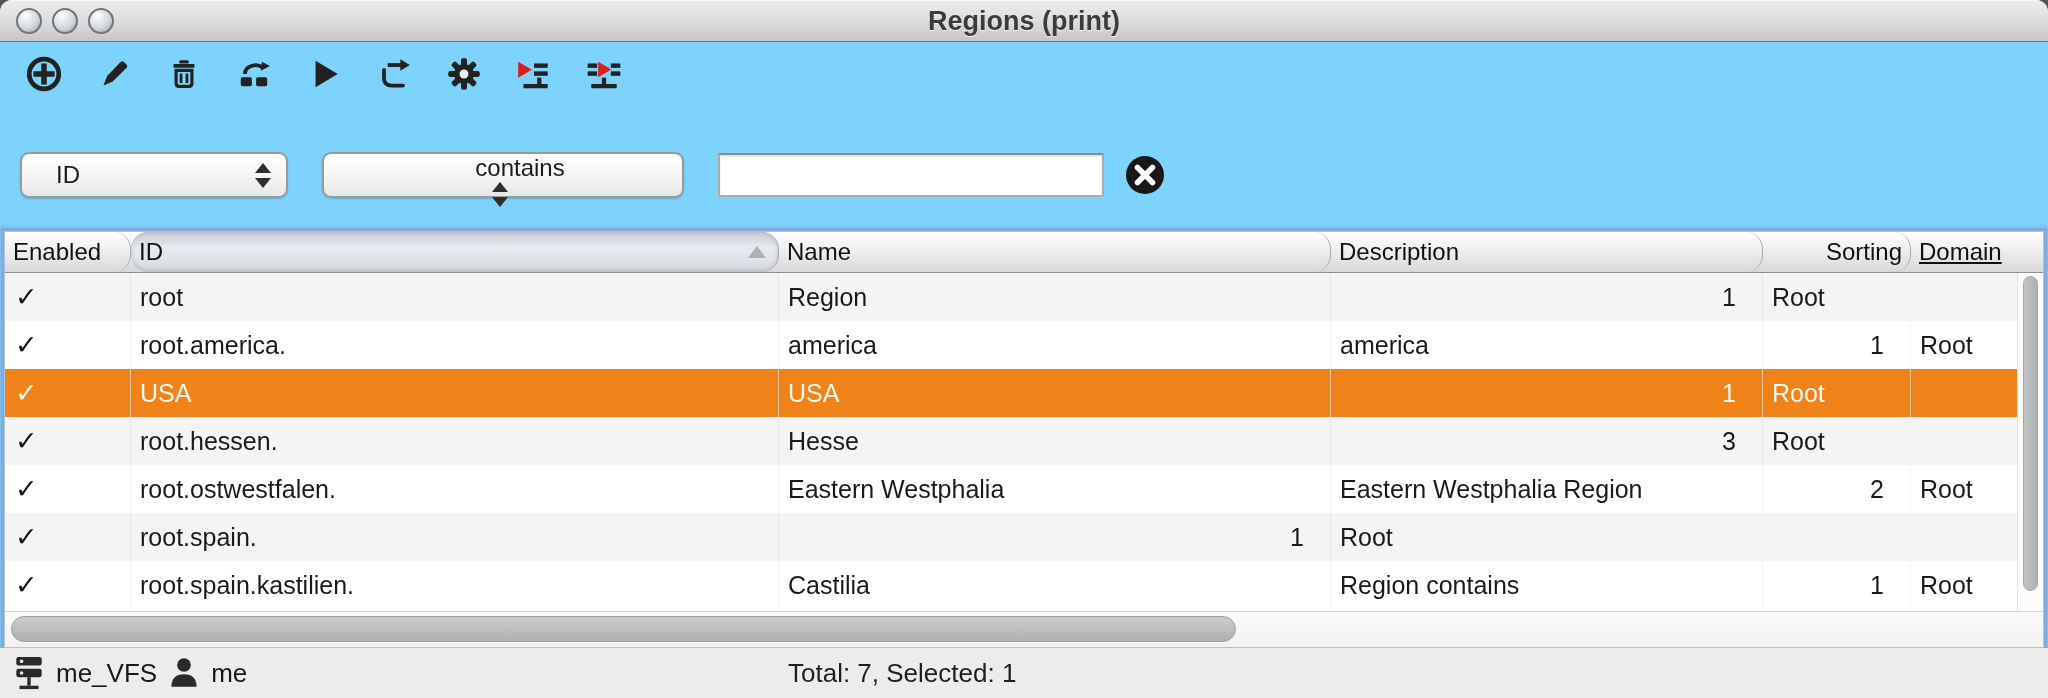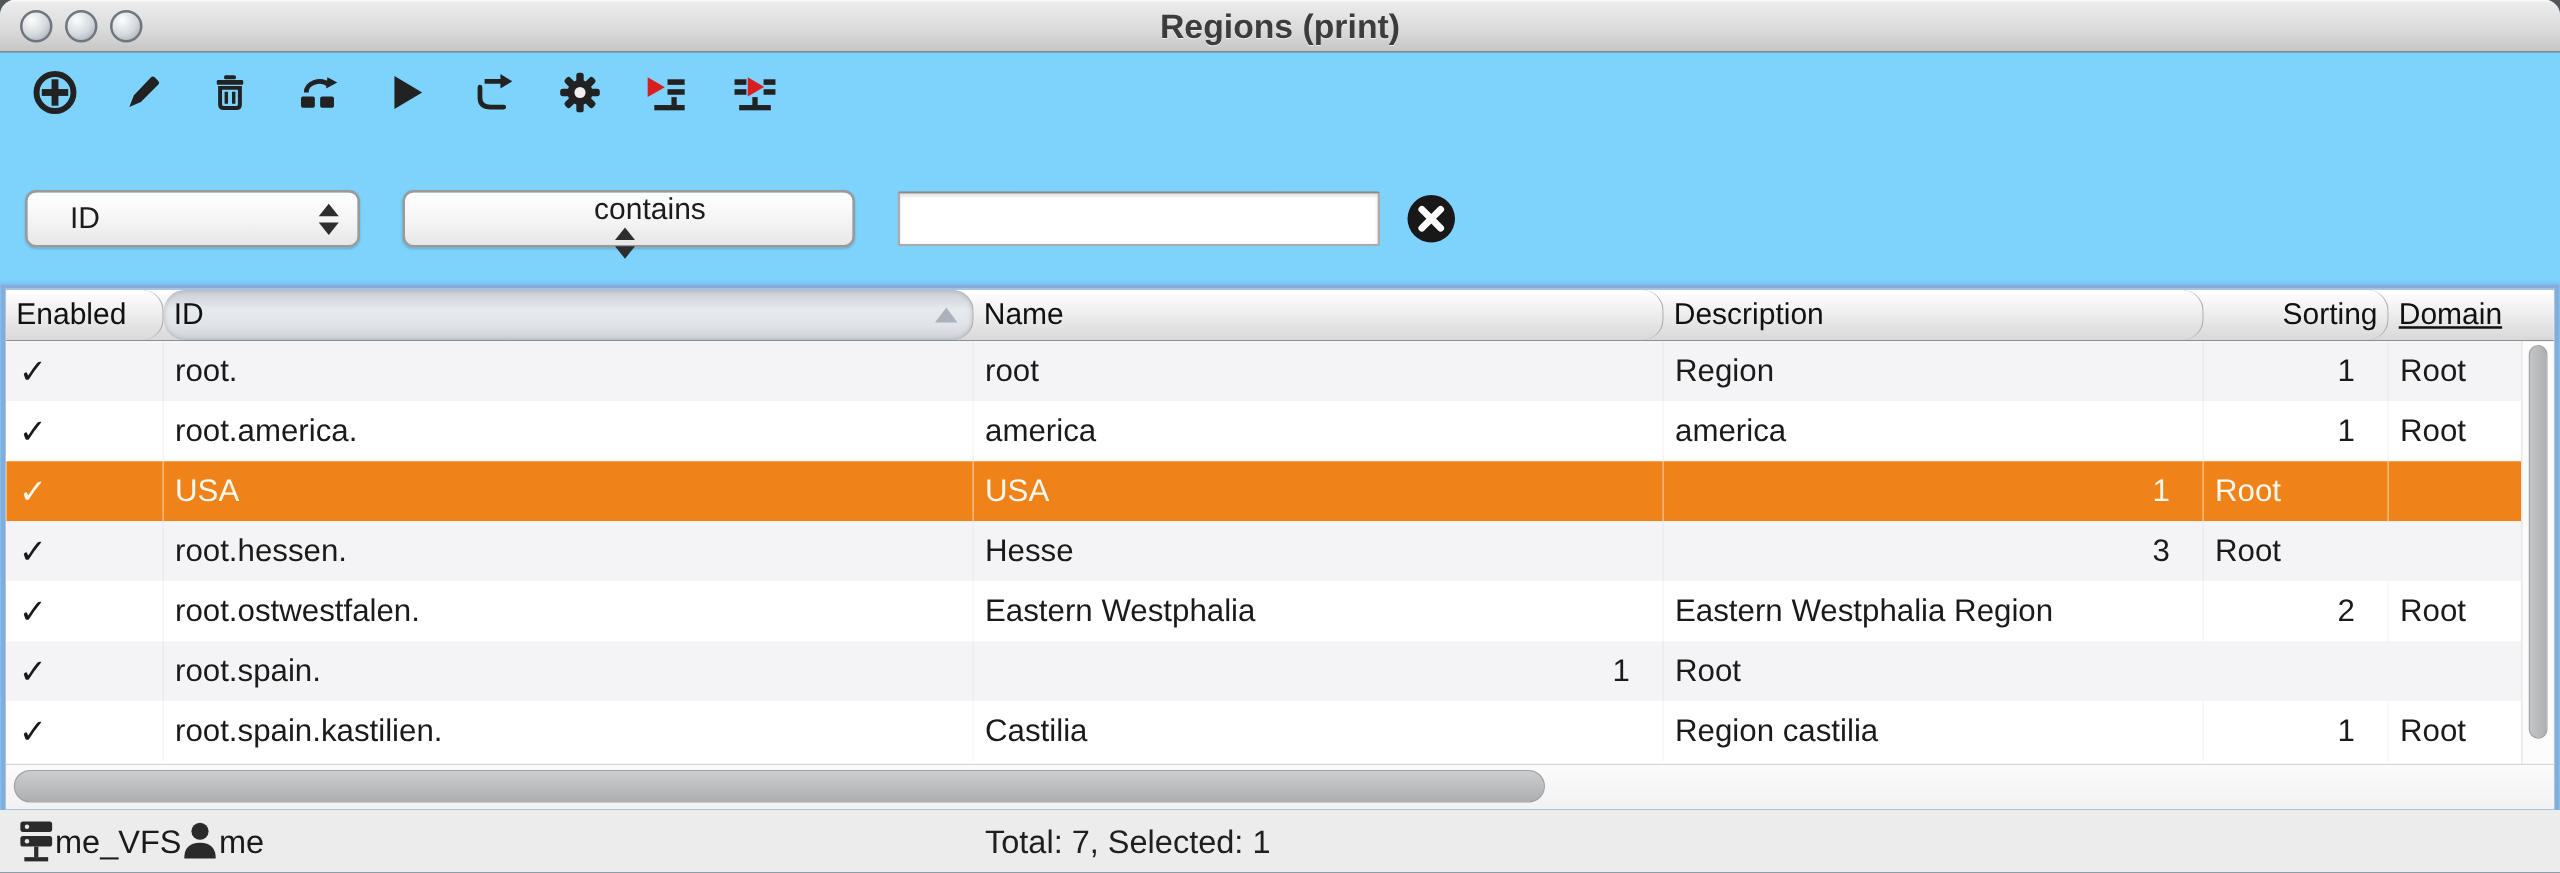--- a/index.html
+++ b/index.html
@@ -116,21 +116,21 @@
   }
   .hthumb{
     position:absolute;left:6px;top:4px;width:1225px;height:26px;border-radius:13px;
     background:linear-gradient(#cbcdcf,#adafb1);border:1px solid #9fa1a3;
   }
   
   .statusbar{
     position:absolute;left:0;right:0;bottom:0;height:50px;
     background:#ECECEC;display:flex;align-items:center;
   }
-  .status-left{display:flex;align-items:center;gap:0;padding-left:14px;font-size:26px;color:#1a1a1a;}
+  .status-left{display:flex;align-items:center;gap:12px;padding-left:14px;font-size:26px;color:#1a1a1a;}
   .status-left .icon{display:flex;align-items:center;}
   .status-summary{position:absolute;left:788px;top:0;height:50px;line-height:50px;font-size:26px;color:#1f1f1f;}
 </style>
 </head>
 <body>
 
 <div class="window">
 
   <div class="titlebar">
     <div class="title">Regions (print)</div>
@@ -287,21 +287,20 @@
           <span>Sorting</span>
         </div>
       <div class="th">
           <span>Domain</span>
         </div>
     </div>
 
     <div class="tbody">
       <div class="tr odd">
         <div class="td check">✓</div>
-        <div class="td">root.</div>
         <div class="td">root</div>
         <div class="td">Region</div>
         <div class="td num">1</div>
         <div class="td">Root</div>
       </div>
       <div class="tr">
         <div class="td check">✓</div>
         <div class="td">root.america.</div>
         <div class="td">america</div>
         <div class="td">america</div>
@@ -333,21 +332,21 @@
       <div class="tr odd">
         <div class="td check">✓</div>
         <div class="td">root.spain.</div>
         <div class="td num">1</div>
         <div class="td">Root</div>
       </div>
       <div class="tr">
         <div class="td check">✓</div>
         <div class="td">root.spain.kastilien.</div>
         <div class="td">Castilia</div>
-        <div class="td">Region castilia</div>
+        <div class="td">Region contains</div>
         <div class="td num">1</div>
         <div class="td">Root</div>
       </div>
     </div>
 
     <div class="vscroll">
       <div class="vthumb"></div>
     </div>
     <div class="hscroll">
       <div class="hthumb"></div>

